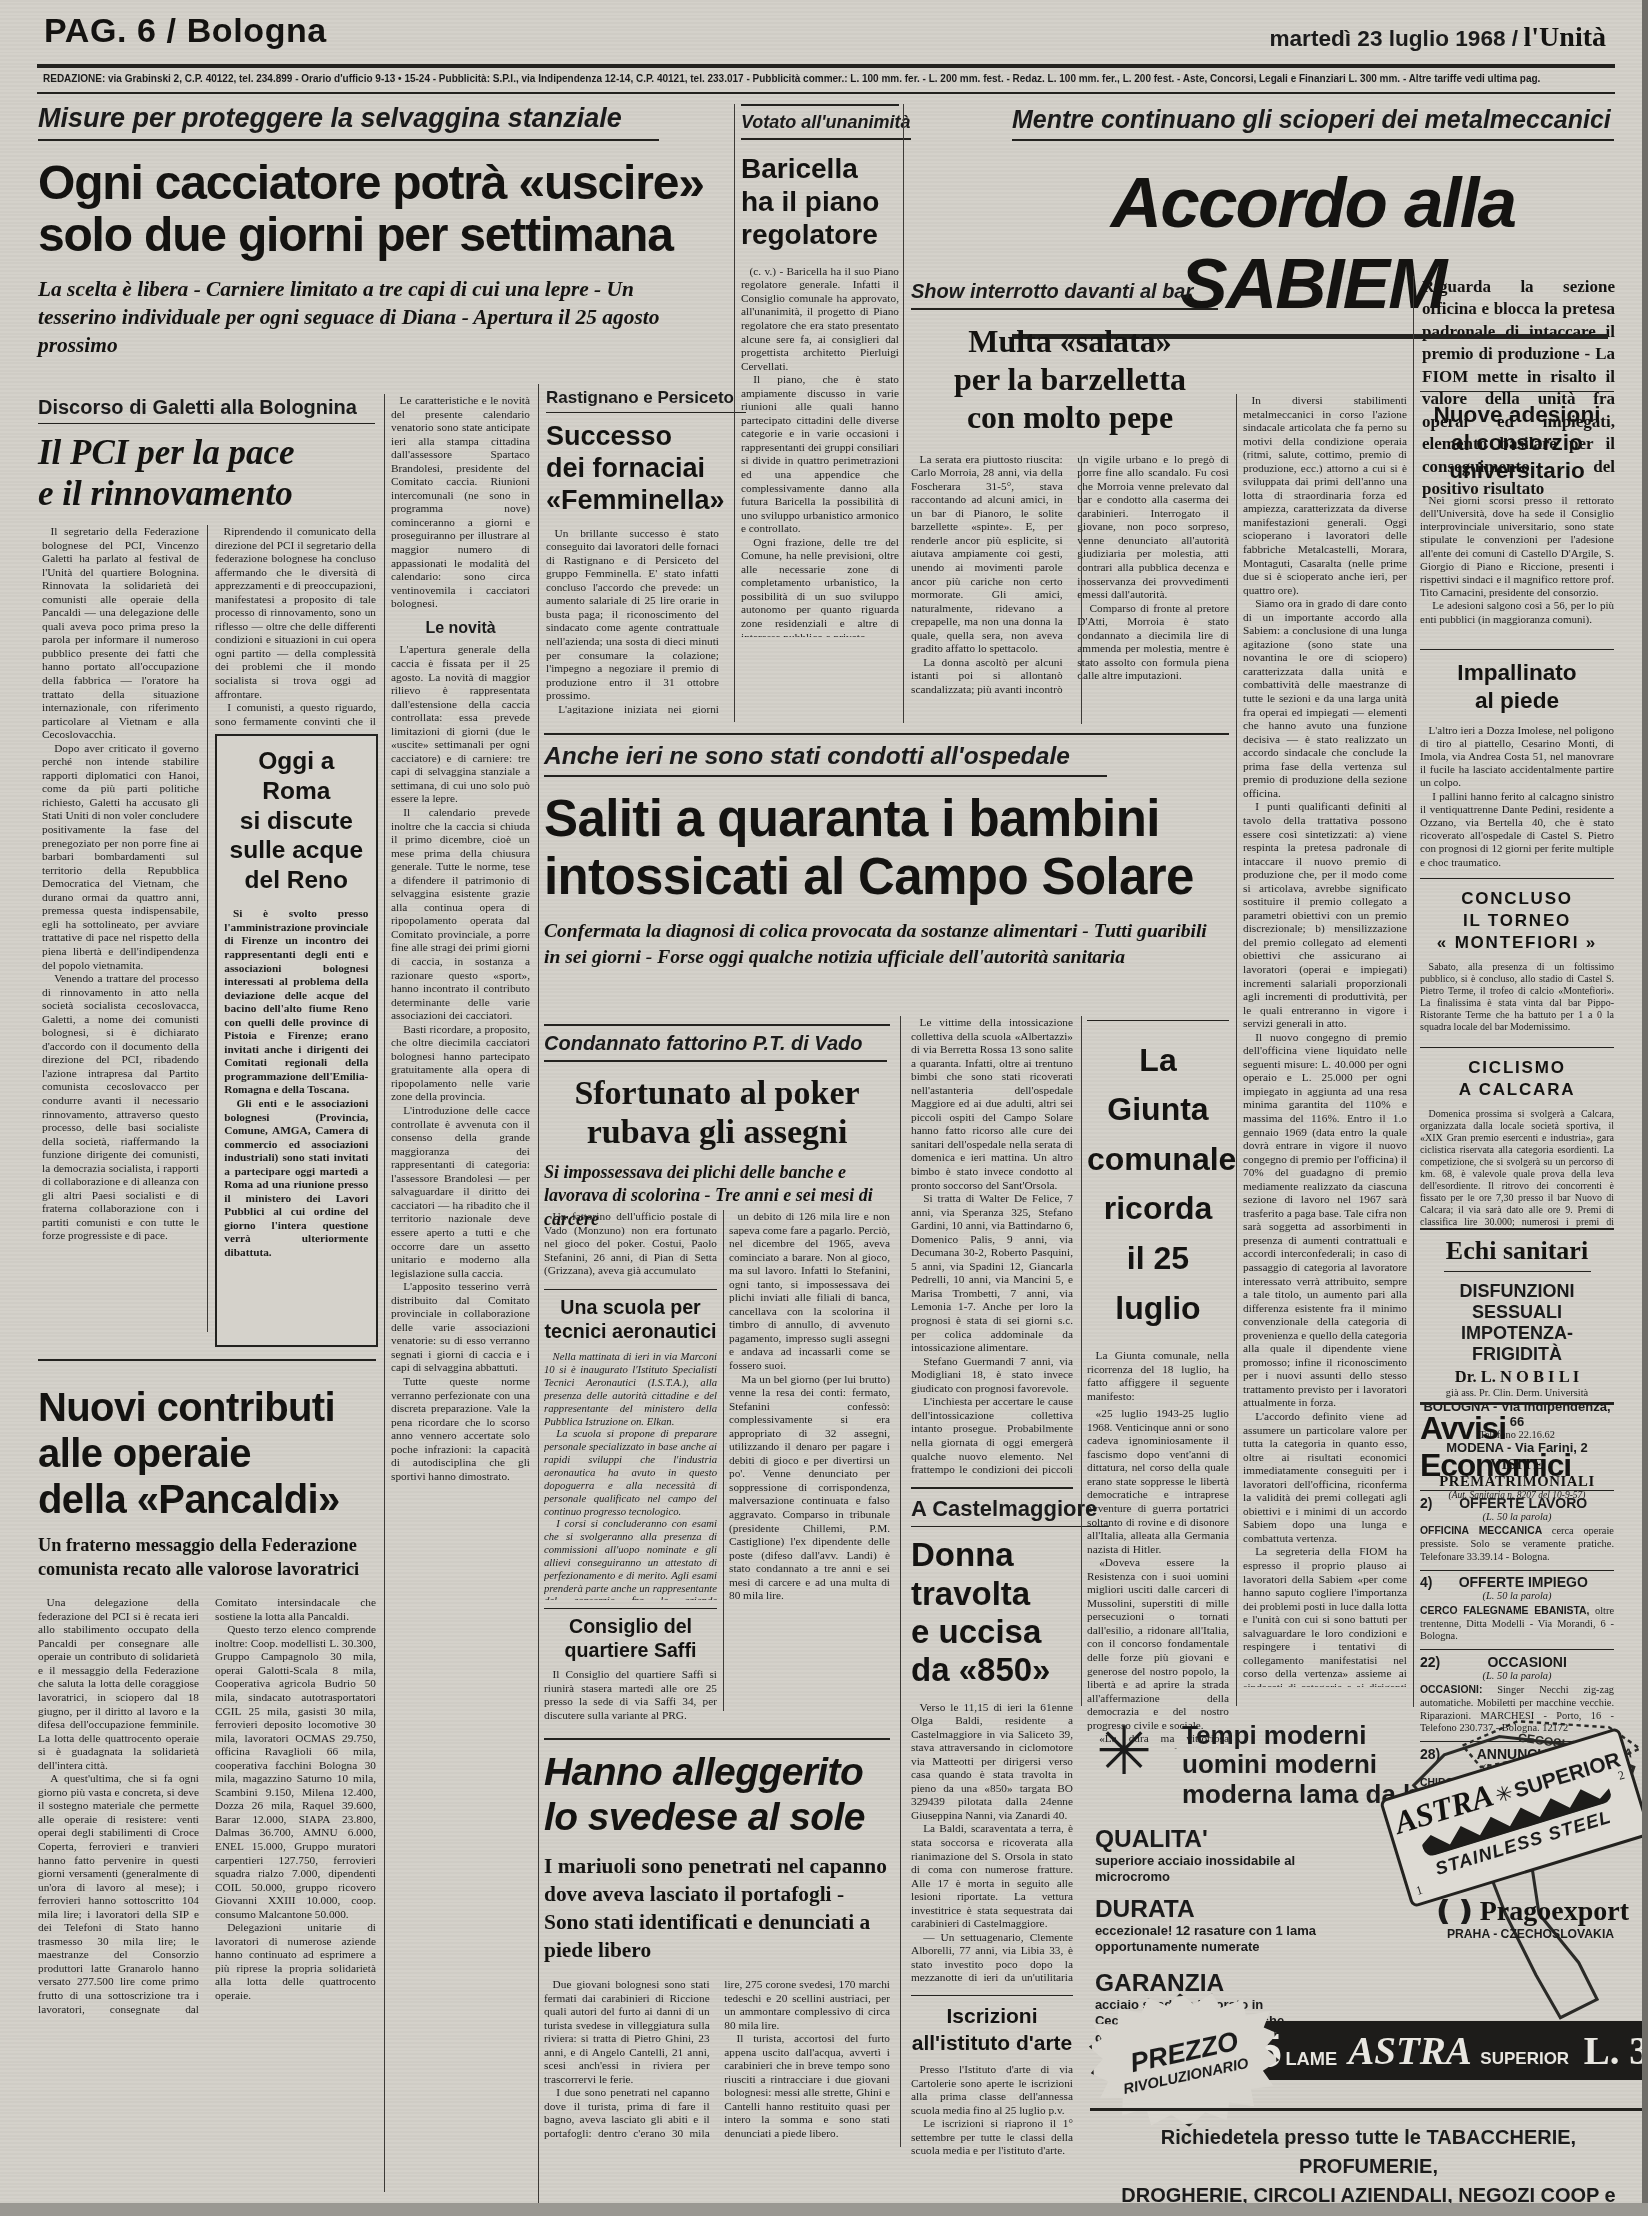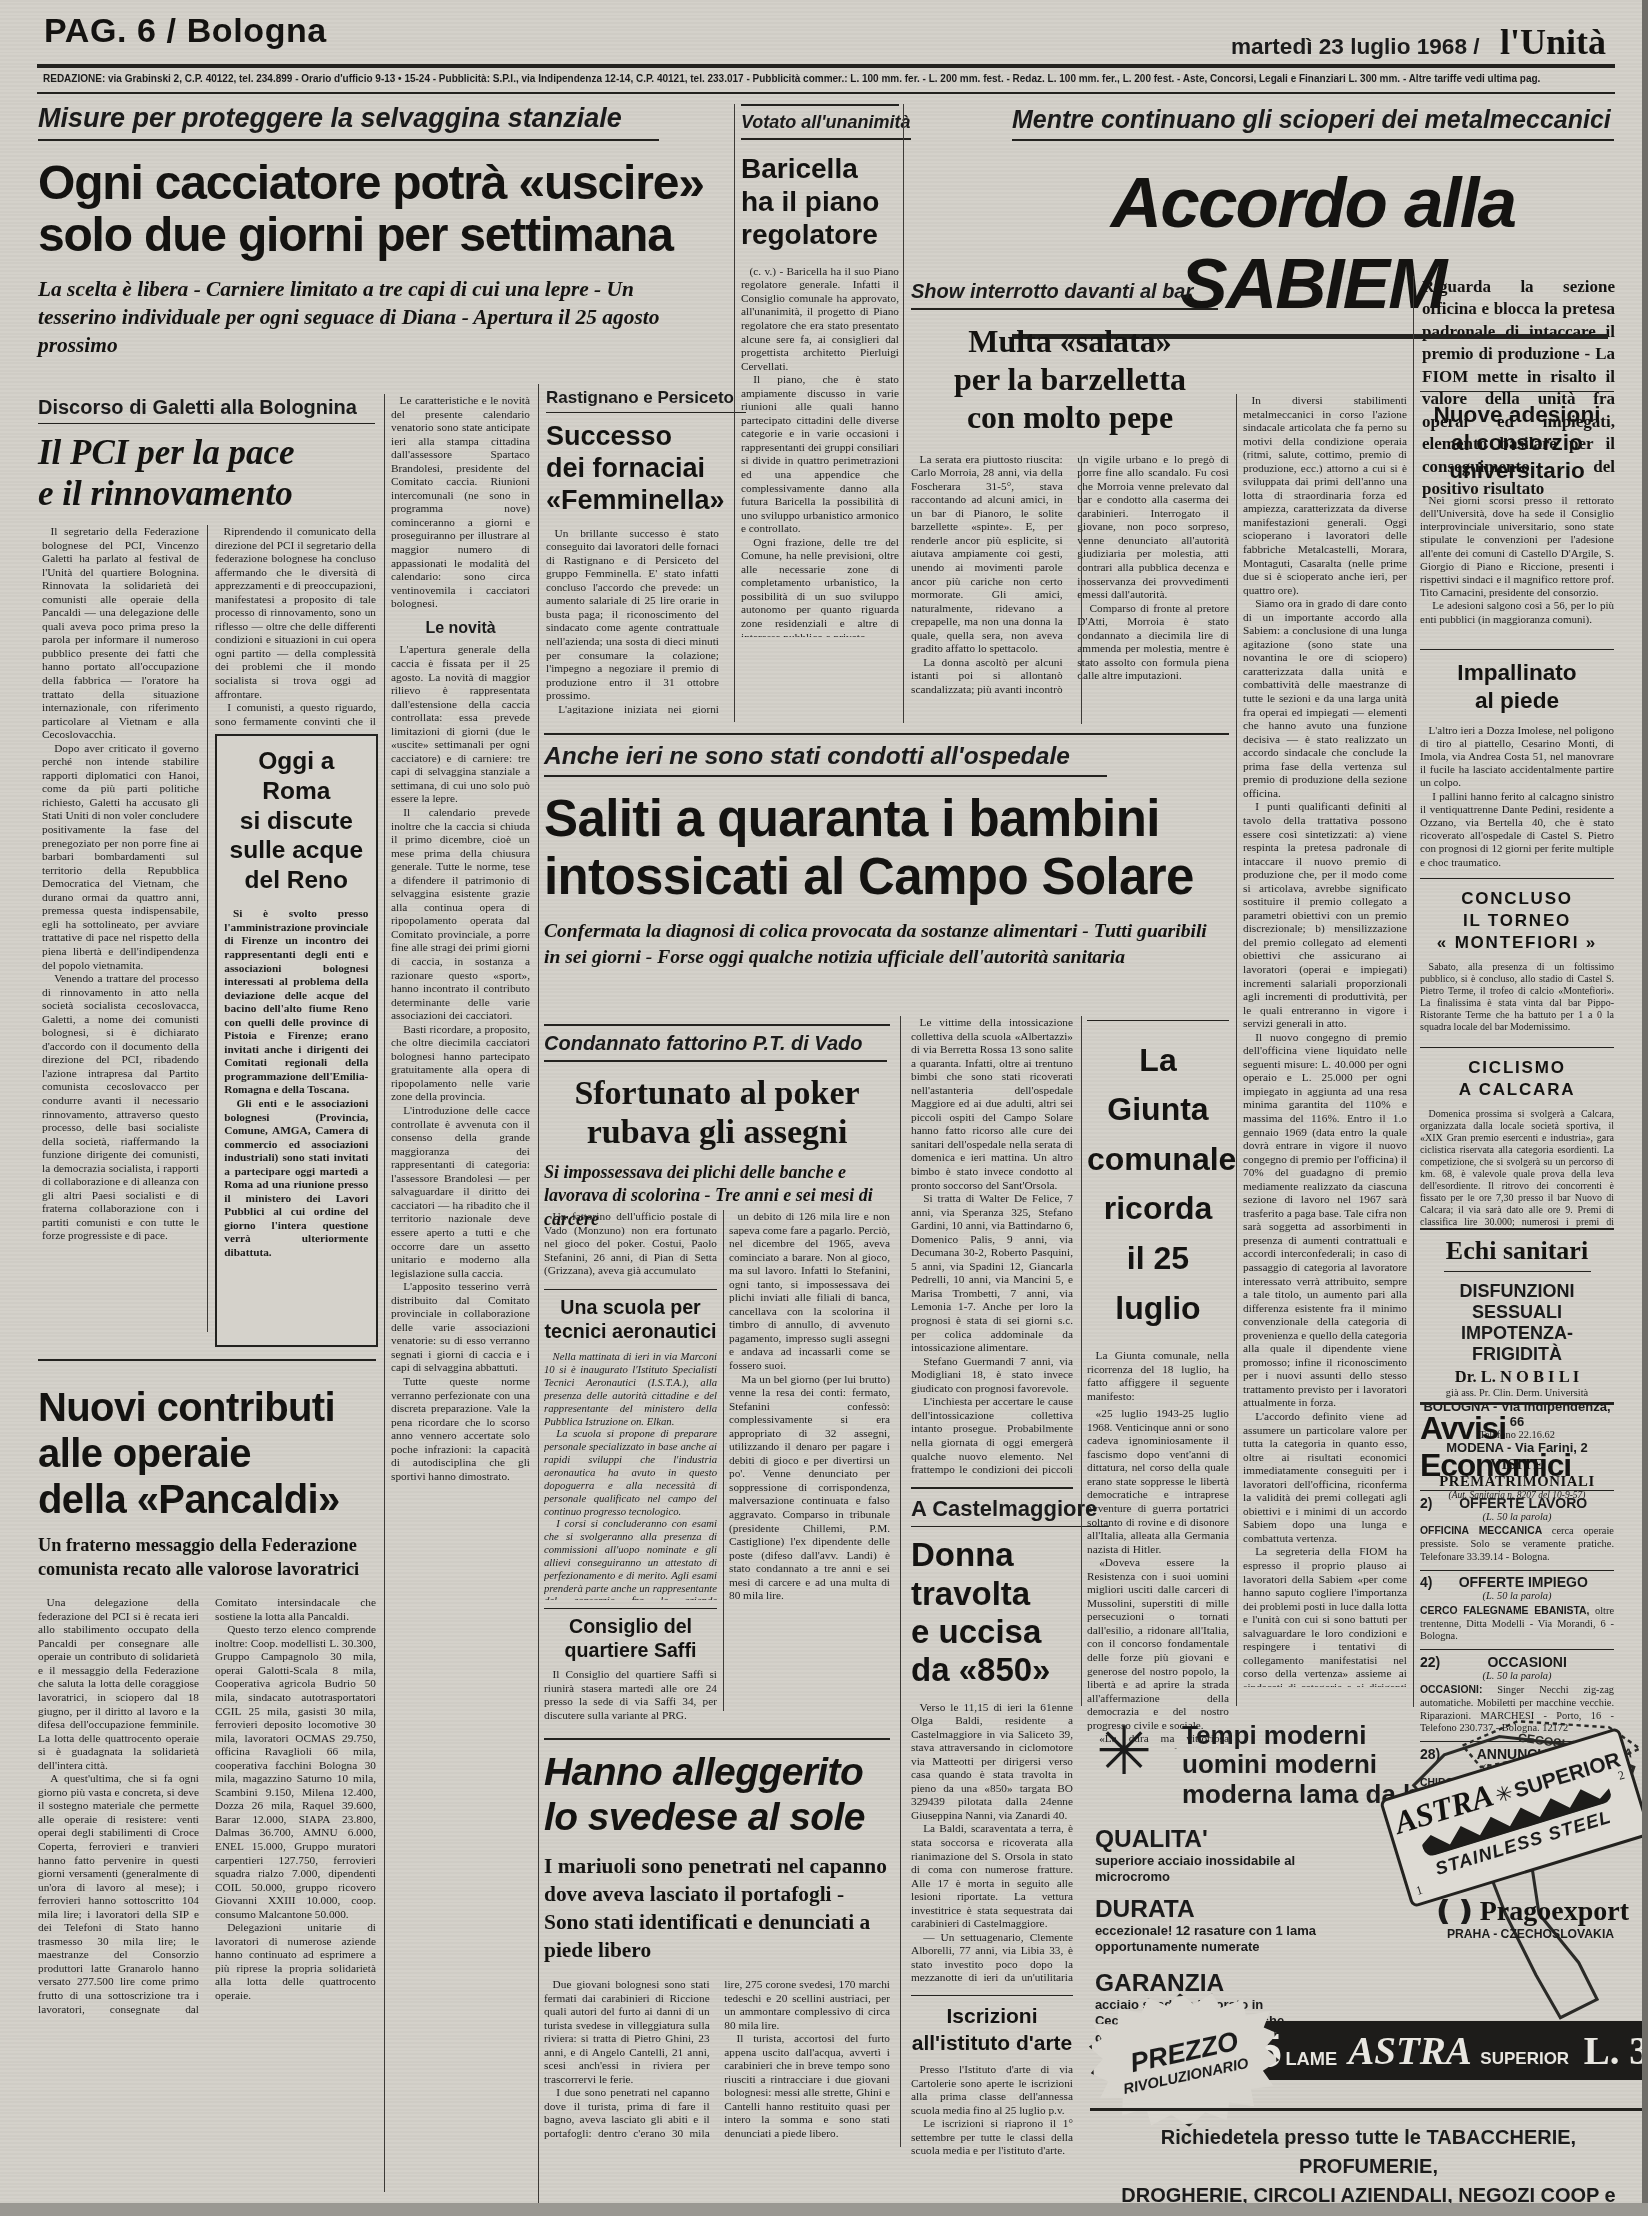--- a/index.html
+++ b/index.html
@@ -32,21 +32,21 @@
   .avv-i b{font-family:"Liberation Sans",sans-serif;}
 </style>
 </head>
 <body>
 
 <div class="page">
 
   <div class="abs hl-sans" style="left:44px;top:11px;font-size:34px;letter-spacing:0.6px;">PAG. 6 / Bologna</div>
   <div class="abs" style="right:42px;top:21px;white-space:nowrap;">
     <span class="adt" style="font-size:22.6px;">martedì 23 luglio 1968  /</span>
-    <span class="hl-serif" style="font-size:36px;margin-left:18px;">l'Unità</span>
+    <span class="hl-serif" style="font-size:28px;margin-left:3px;">l'Unità</span>
   </div>
   <div class="rule" style="left:37px;top:64px;width:1578px;height:4.3px;"></div>
   <div class="abs adt" style="left:43px;top:73px;width:1566px;font-size:10px;font-weight:bold;white-space:nowrap;overflow:hidden;">REDAZIONE: via Grabinski 2, C.P. 40122, tel. 234.899 - Orario d'ufficio 9-13 • 15-24 - Pubblicità: S.P.I., via Indipendenza 12-14, C.P. 40121, tel. 233.017 - Pubblicità commer.: L. 100 mm. fer. - L. 200 mm. fest. - Redaz. L. 100 mm. fer., L. 200 fest. - Aste, Concorsi, Legali e Finanziari L. 300 mm. - Altre tariffe vedi ultima pag.</div>
   <div class="rule" style="left:37px;top:92px;width:1578px;height:1.8px;"></div>
 
   <div class="abs" style="left:38px;top:103px;width:688px;">
     <div class="kick" style="font-size:27px;display:inline-block;padding-right:37px;">Misure per proteggere la selvaggina stanziale</div>
     <div class="hl-sans" style="margin-top:16px;font-size:48px;line-height:1.09;letter-spacing:-1.2px;">
       <span style="display:block;">Ogni cacciatore potrà «uscire»</span>
       <span style="display:block;">solo due giorni per settimana</span>
@@ -200,21 +200,21 @@
         <p>I corsi si concluderanno con esami che si svolgeranno alla presenza di commissioni all'uopo nominate e gli allievi conseguiranno un attestato di perfezionamento e di merito. Agli esami prenderà parte anche un rappresentante del consorzio fra le aziende dell'Aviazione civile e dell'Aeronautica Militare in modo da proseguire e completare gli studi intrapresi.</p>
       </div>
   </div>
 
   <div class="abs" style="left:544px;top:1615px;width:173px;">
     <div class="hl-sans ctr" style="font-size:19.6px;line-height:1.2;">
       <span style="display:block;">Consiglio del</span>
       <span style="display:block;">quartiere Saffi</span>
     </div>
     <div class="bt" style="margin-top:6.1px;height:73px;">
-        <p>Il Consiglio del quartiere Saffi si riunirà stasera martedì alle ore 24 presso la sede di via Saffi 34, per discutere sulla variante al PRG.</p>
+        <p>Il Consiglio del quartiere Saffi si riunirà stasera martedì alle ore 25 presso la sede di via Saffi 34, per discutere sulla variante al PRG.</p>
       </div>
   </div>
 
   <div class="rule" style="left:544px;top:1738px;width:346px;height:1.8px;"></div>
   <div class="abs" style="left:544px;top:1750px;width:346px;">
     <div class="hl-sans" style="font-style:italic;font-size:39px;line-height:1.15;letter-spacing:-0.6px;">
       <span style="display:block;">Hanno alleggerito</span>
       <span style="display:block;">lo svedese al sole</span>
     </div>
     <div class="hl-serif" style="margin-top:13.5px;font-size:21.4px;line-height:1.3;">I mariuoli sono penetrati nel capanno dove aveva lasciato il portafogli - Sono stati identificati e denunciati a piede libero</div>

